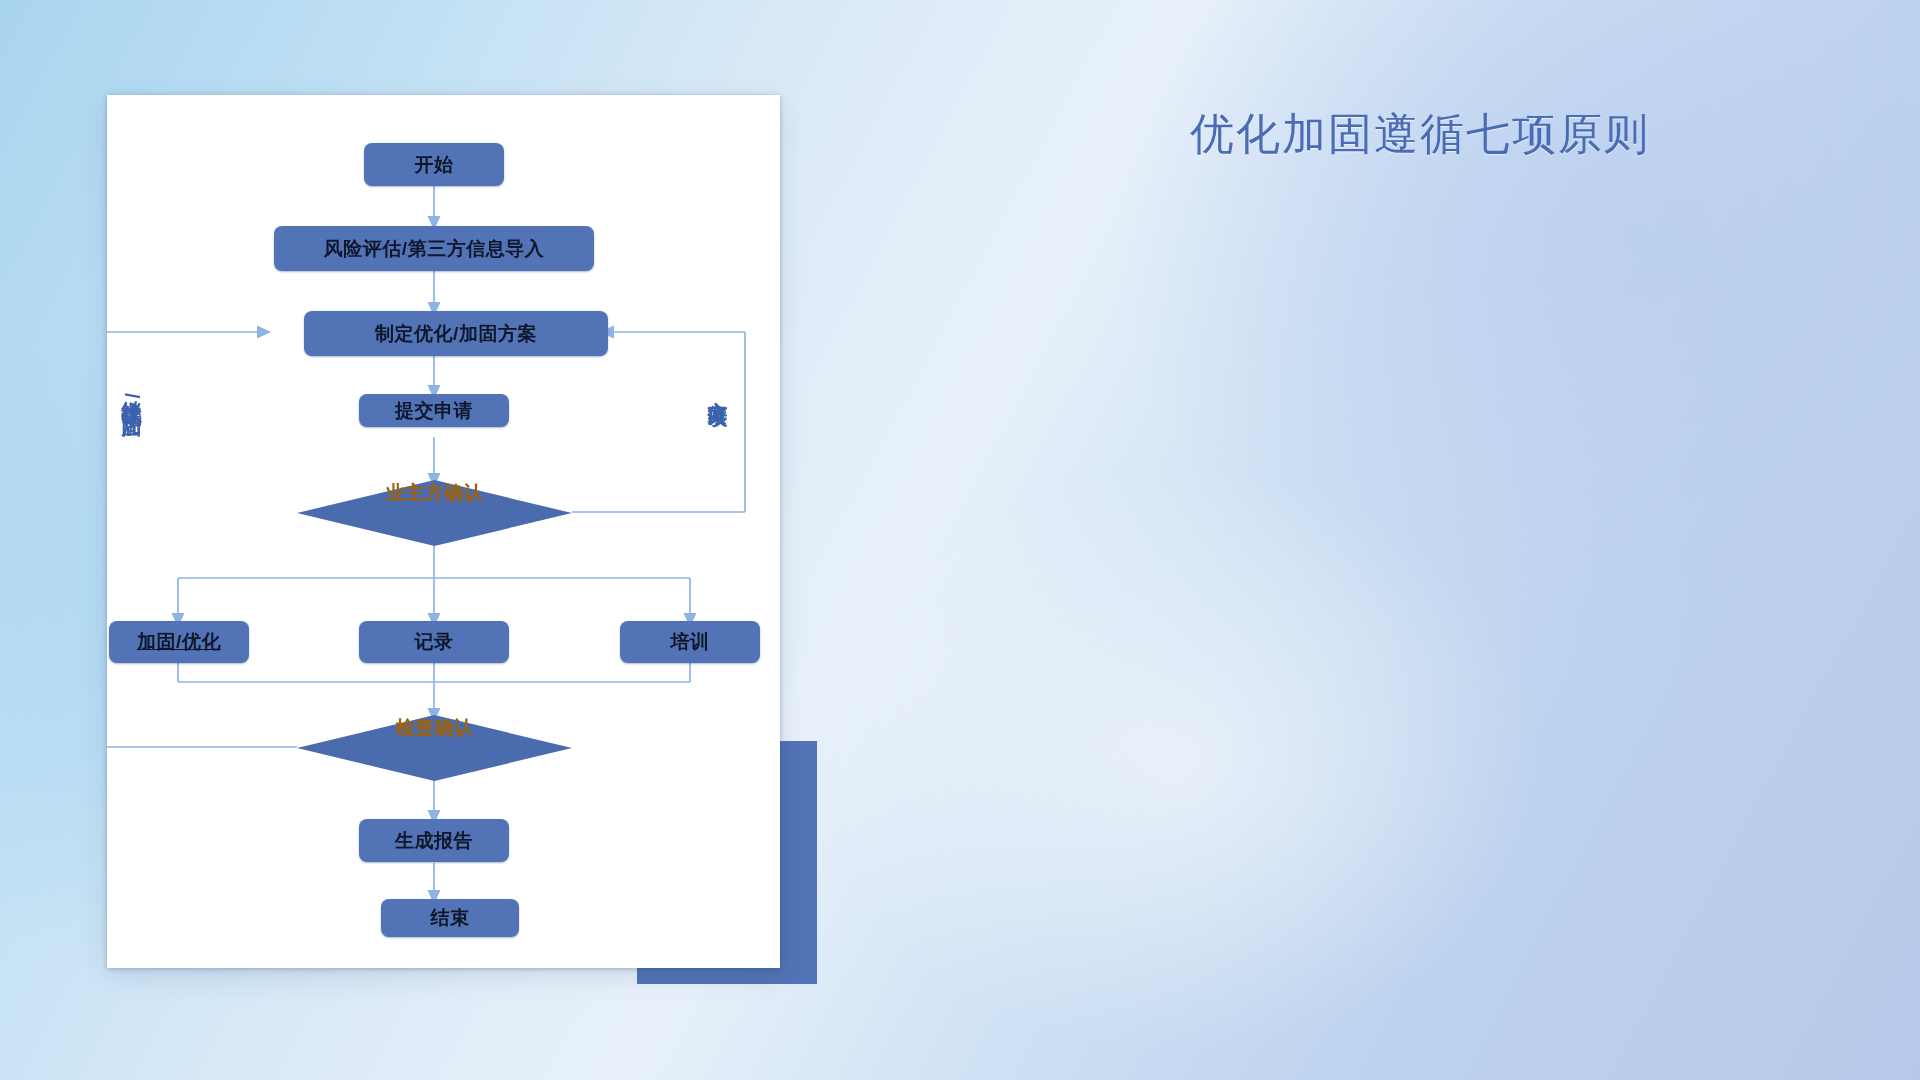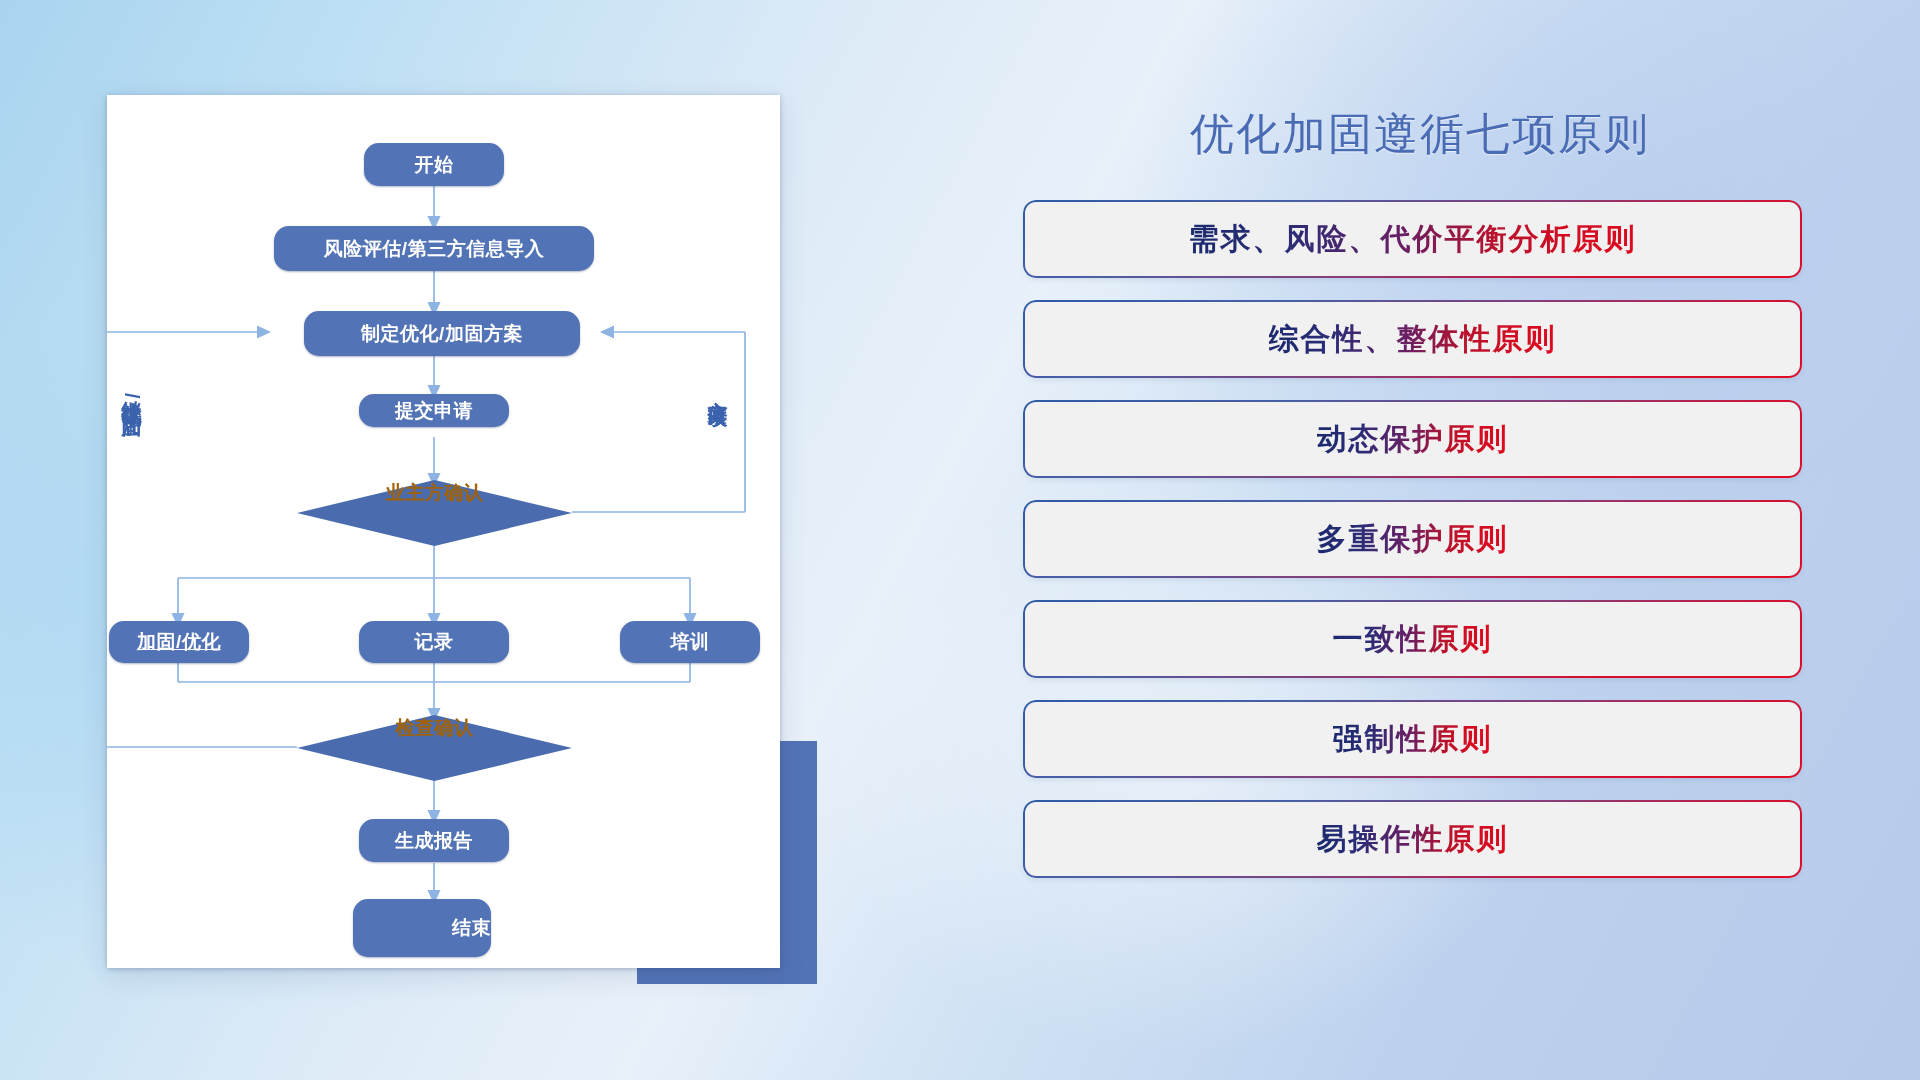--- a/index.html
+++ b/index.html
@@ -23,22 +23,22 @@
     background:#5273b5;
   }
   
   #flowcard{
     position:absolute;left:107px;top:95px;width:673px;height:873px;
     background:#ffffff;
     box-shadow:0 1px 5px rgba(40,60,110,.30), 0 8px 26px rgba(40,60,110,.12);
   }
   #flowsvg{position:absolute;left:0;top:0;width:673px;height:873px;}
   .node{
-    position:absolute;background:#5273b5;border-radius:15px;
-    color:#ffffff;display:flex;align-items:center;justify-content:center;
+    position:absolute;background:#5273b5;border-radius:8px;
+    color:#0f172a;display:flex;align-items:center;justify-content:center;
     font-size:19px;font-weight:bold;letter-spacing:.5px;white-space:nowrap;
     box-shadow:0 1px 2px rgba(30,50,100,.35);
   }
   .diamond{
     position:absolute;color:#a16207;display:flex;align-items:flex-start;justify-content:center;
     font-size:19px;font-weight:bold;letter-spacing:.5px;white-space:nowrap;
   }
   .diamond .dshape{
     position:absolute;left:0;top:0;width:100%;height:100%;
     background:#4a6cae;
@@ -130,21 +130,21 @@
     </svg>
 
     <div class="node" style="left:257px;top:48px;width:140px;height:43px;">
       <span>开始</span>
     </div>
 
     <div class="node" style="left:167px;top:131px;width:320px;height:45px;">
       <span>风险评估/第三方信息导入</span>
     </div>
 
-    <div class="node" style="left:197px;top:216px;width:276px;height:45px;">
+    <div class="node" style="left:197px;top:216px;width:304px;height:45px;">
       <span>制定优化/加固方案</span>
     </div>
 
     <div class="node" style="left:252px;top:299px;width:150px;height:33px;">
       <span>提交申请</span>
     </div>
 
     <div class="diamond" style="left:190px;top:385px;width:275px;height:66px;">
       <span class="dshape"></span>
       <span class="dlabel">业主方确认</span>
@@ -164,60 +164,29 @@
 
     <div class="diamond" style="left:190px;top:620px;width:275px;height:66px;">
       <span class="dshape"></span>
       <span class="dlabel">检查确认</span>
     </div>
 
     <div class="node" style="left:252px;top:724px;width:150px;height:43px;">
       <span>生成报告</span>
     </div>
 
-    <div class="node" style="left:246px;top:804px;width:138px;height:58px;justify-content:flex-end;">
+    <div class="node" style="left:274px;top:804px;width:138px;height:38px;">
       <span>结束</span>
     </div>
 
     <div class="vlabel slashy" style="left:14px;top:290px;">继续优化/加固</div>
 
     <div class="vlabel" style="left:600px;top:290px;">方案修改</div>
 
   </div>
 
   <div id="rightpanel">
 
     <div id="rtitle">优化加固遵循七项原则</div>
 
-    <div id="cards">
-
-      <div class="pcard">
-        <span class="ptext">需求、风险、代价平衡分析原则</span>
-      </div>
-
-      <div class="pcard">
-        <span class="ptext">综合性、整体性原则</span>
-      </div>
-
-      <div class="pcard">
-        <span class="ptext">动态保护原则</span>
-      </div>
-
-      <div class="pcard">
-        <span class="ptext">多重保护原则</span>
-      </div>
-
-      <div class="pcard">
-        <span class="ptext">一致性原则</span>
-      </div>
-
-      <div class="pcard">
-        <span class="ptext">强制性原则</span>
-      </div>
-
-      <div class="pcard">
-        <span class="ptext">易操作性原则</span>
-      </div>
-
-    </div>
   </div>
 
 </div>
 
 </body></html>

